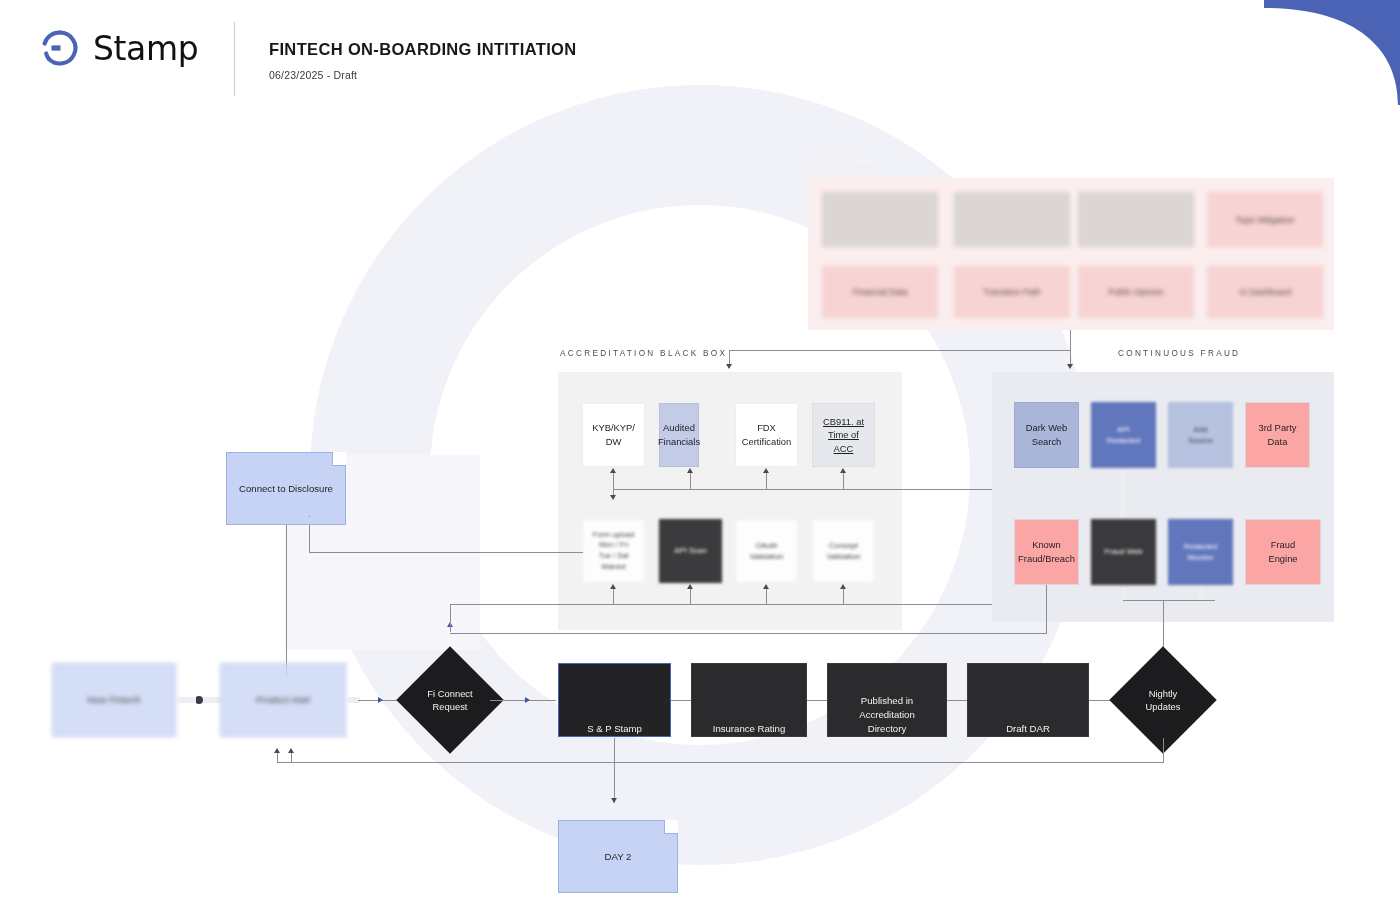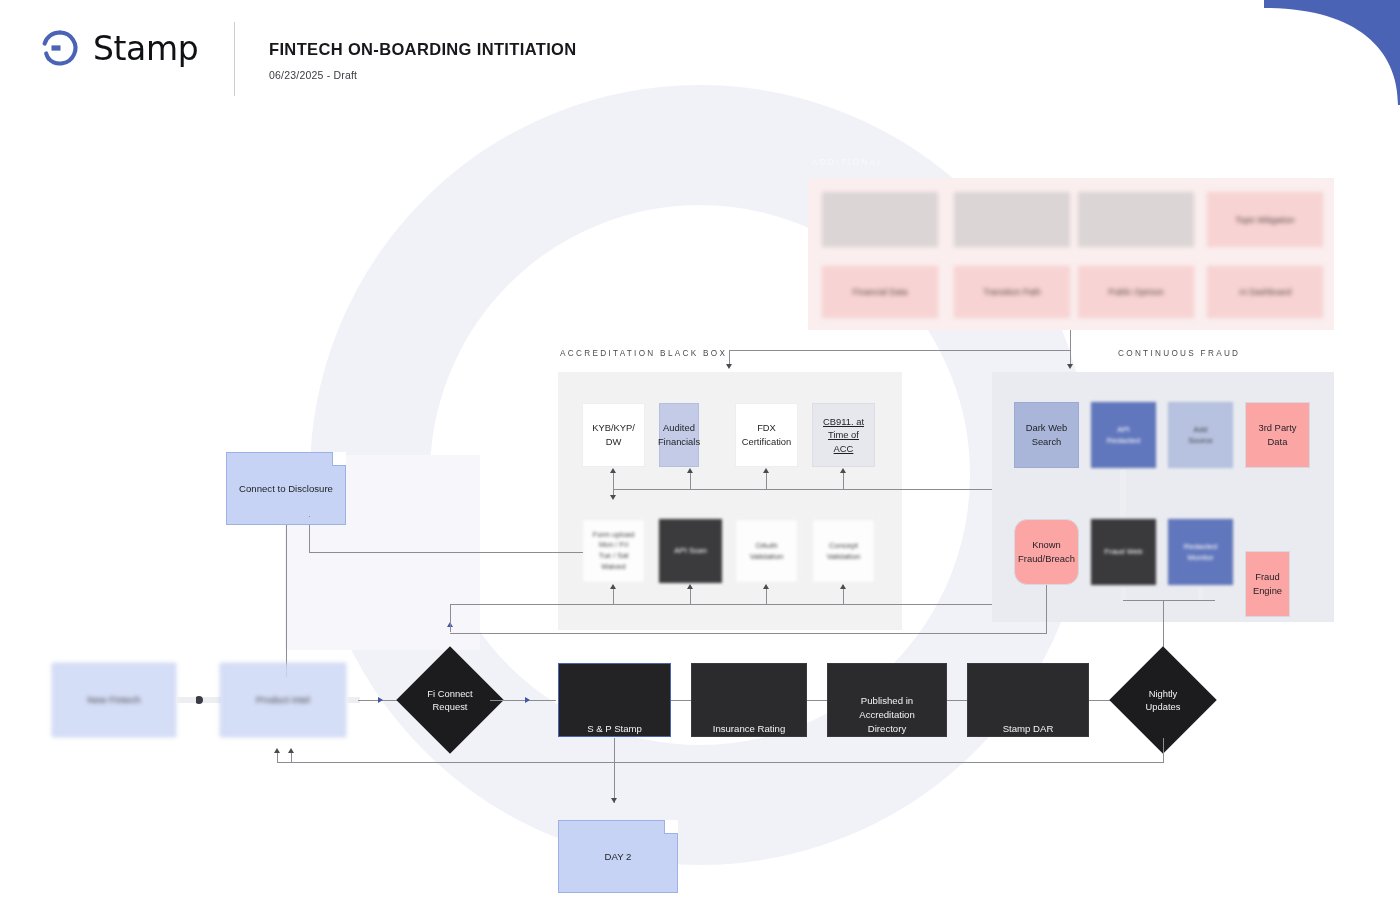--- a/index.html
+++ b/index.html
@@ -225,30 +225,30 @@
 </div>
 <div class="card blue-pale blur-s" style="left:1168px;top:402px;width:65px;height:66px;font-size:7.8px;">
   <span class="lbl">Add<br>Source</span>
 </div>
 <div class="card greyish" style="left:1245px;top:402px;width:65px;height:66px;">
   <span class="lbl">3rd Party<br>Data</span>
 </div>
 
 <div class="stub" style="left:1120px;top:470px;width:6px;height:48px;"></div>
 
-<div class="card greyish" style="left:1014px;top:519px;width:65px;height:66px;border-radius:13px;">
+<div class="card greyish" style="left:1014px;top:519px;width:65px;height:66px;">
   <span class="lbl">Known<br>Fraud/Breach</span>
 </div>
 <div class="card black blur-s" style="left:1091px;top:519px;width:65px;height:66px;font-size:7.8px;">
   <span class="lbl">Fraud Web</span>
 </div>
 <div class="card blue-str blur-s" style="left:1168px;top:519px;width:65px;height:66px;font-size:7.8px;">
   <span class="lbl">Redacted Monitor</span>
 </div>
-<div class="card greyish" style="left:1245px;top:519px;width:45px;height:66px;margin-top:32px;">
+<div class="card greyish" style="left:1245px;top:519px;width:76px;height:66px;">
   <span class="lbl">Fraud<br>Engine</span>
 </div>
 
 <div class="stub" style="left:1121px;top:588px;width:5px;height:12px;"></div>
 <div class="stub" style="left:1198px;top:588px;width:5px;height:12px;"></div>
 <div class="ln h" style="left:1123px;top:600px;width:92px;"></div>
 <div class="ln v" style="left:1163px;top:600px;height:50px;"></div>
 
 <div class="ln v" style="left:1046px;top:585px;height:48px;"></div>
 <div class="ln h" style="left:450px;top:633px;width:597px;"></div>
@@ -292,21 +292,21 @@
 <div class="ln h" style="left:671px;top:700px;width:20px;"></div>
 <div class="proc" style="left:691px;top:663px;width:116px;height:74px;">
   <span class="lbl">Insurance Rating</span>
 </div>
 <div class="ln h" style="left:807px;top:700px;width:20px;"></div>
 <div class="proc" style="left:827px;top:663px;width:120px;height:74px;">
   <span class="lbl">Published in<br>Accreditation<br>Directory</span>
 </div>
 <div class="ln h" style="left:947px;top:700px;width:20px;"></div>
 <div class="proc" style="left:967px;top:663px;width:122px;height:74px;">
-  <span class="lbl">Stamp DAR</span>
+  <span class="lbl">Draft DAR</span>
 </div>
 <div class="ln h" style="left:1089px;top:700px;width:36px;"></div>
 
 <div class="diamond" style="left:1125px;top:662px;width:76px;height:76px;">
   <span class="dshape"></span>
   <span class="dtext">Nightly<br>Updates</span>
 </div>
 
 <div class="ln v" style="left:1163px;top:738px;height:24px;"></div>
 <div class="ln h" style="left:277px;top:762px;width:887px;"></div>

